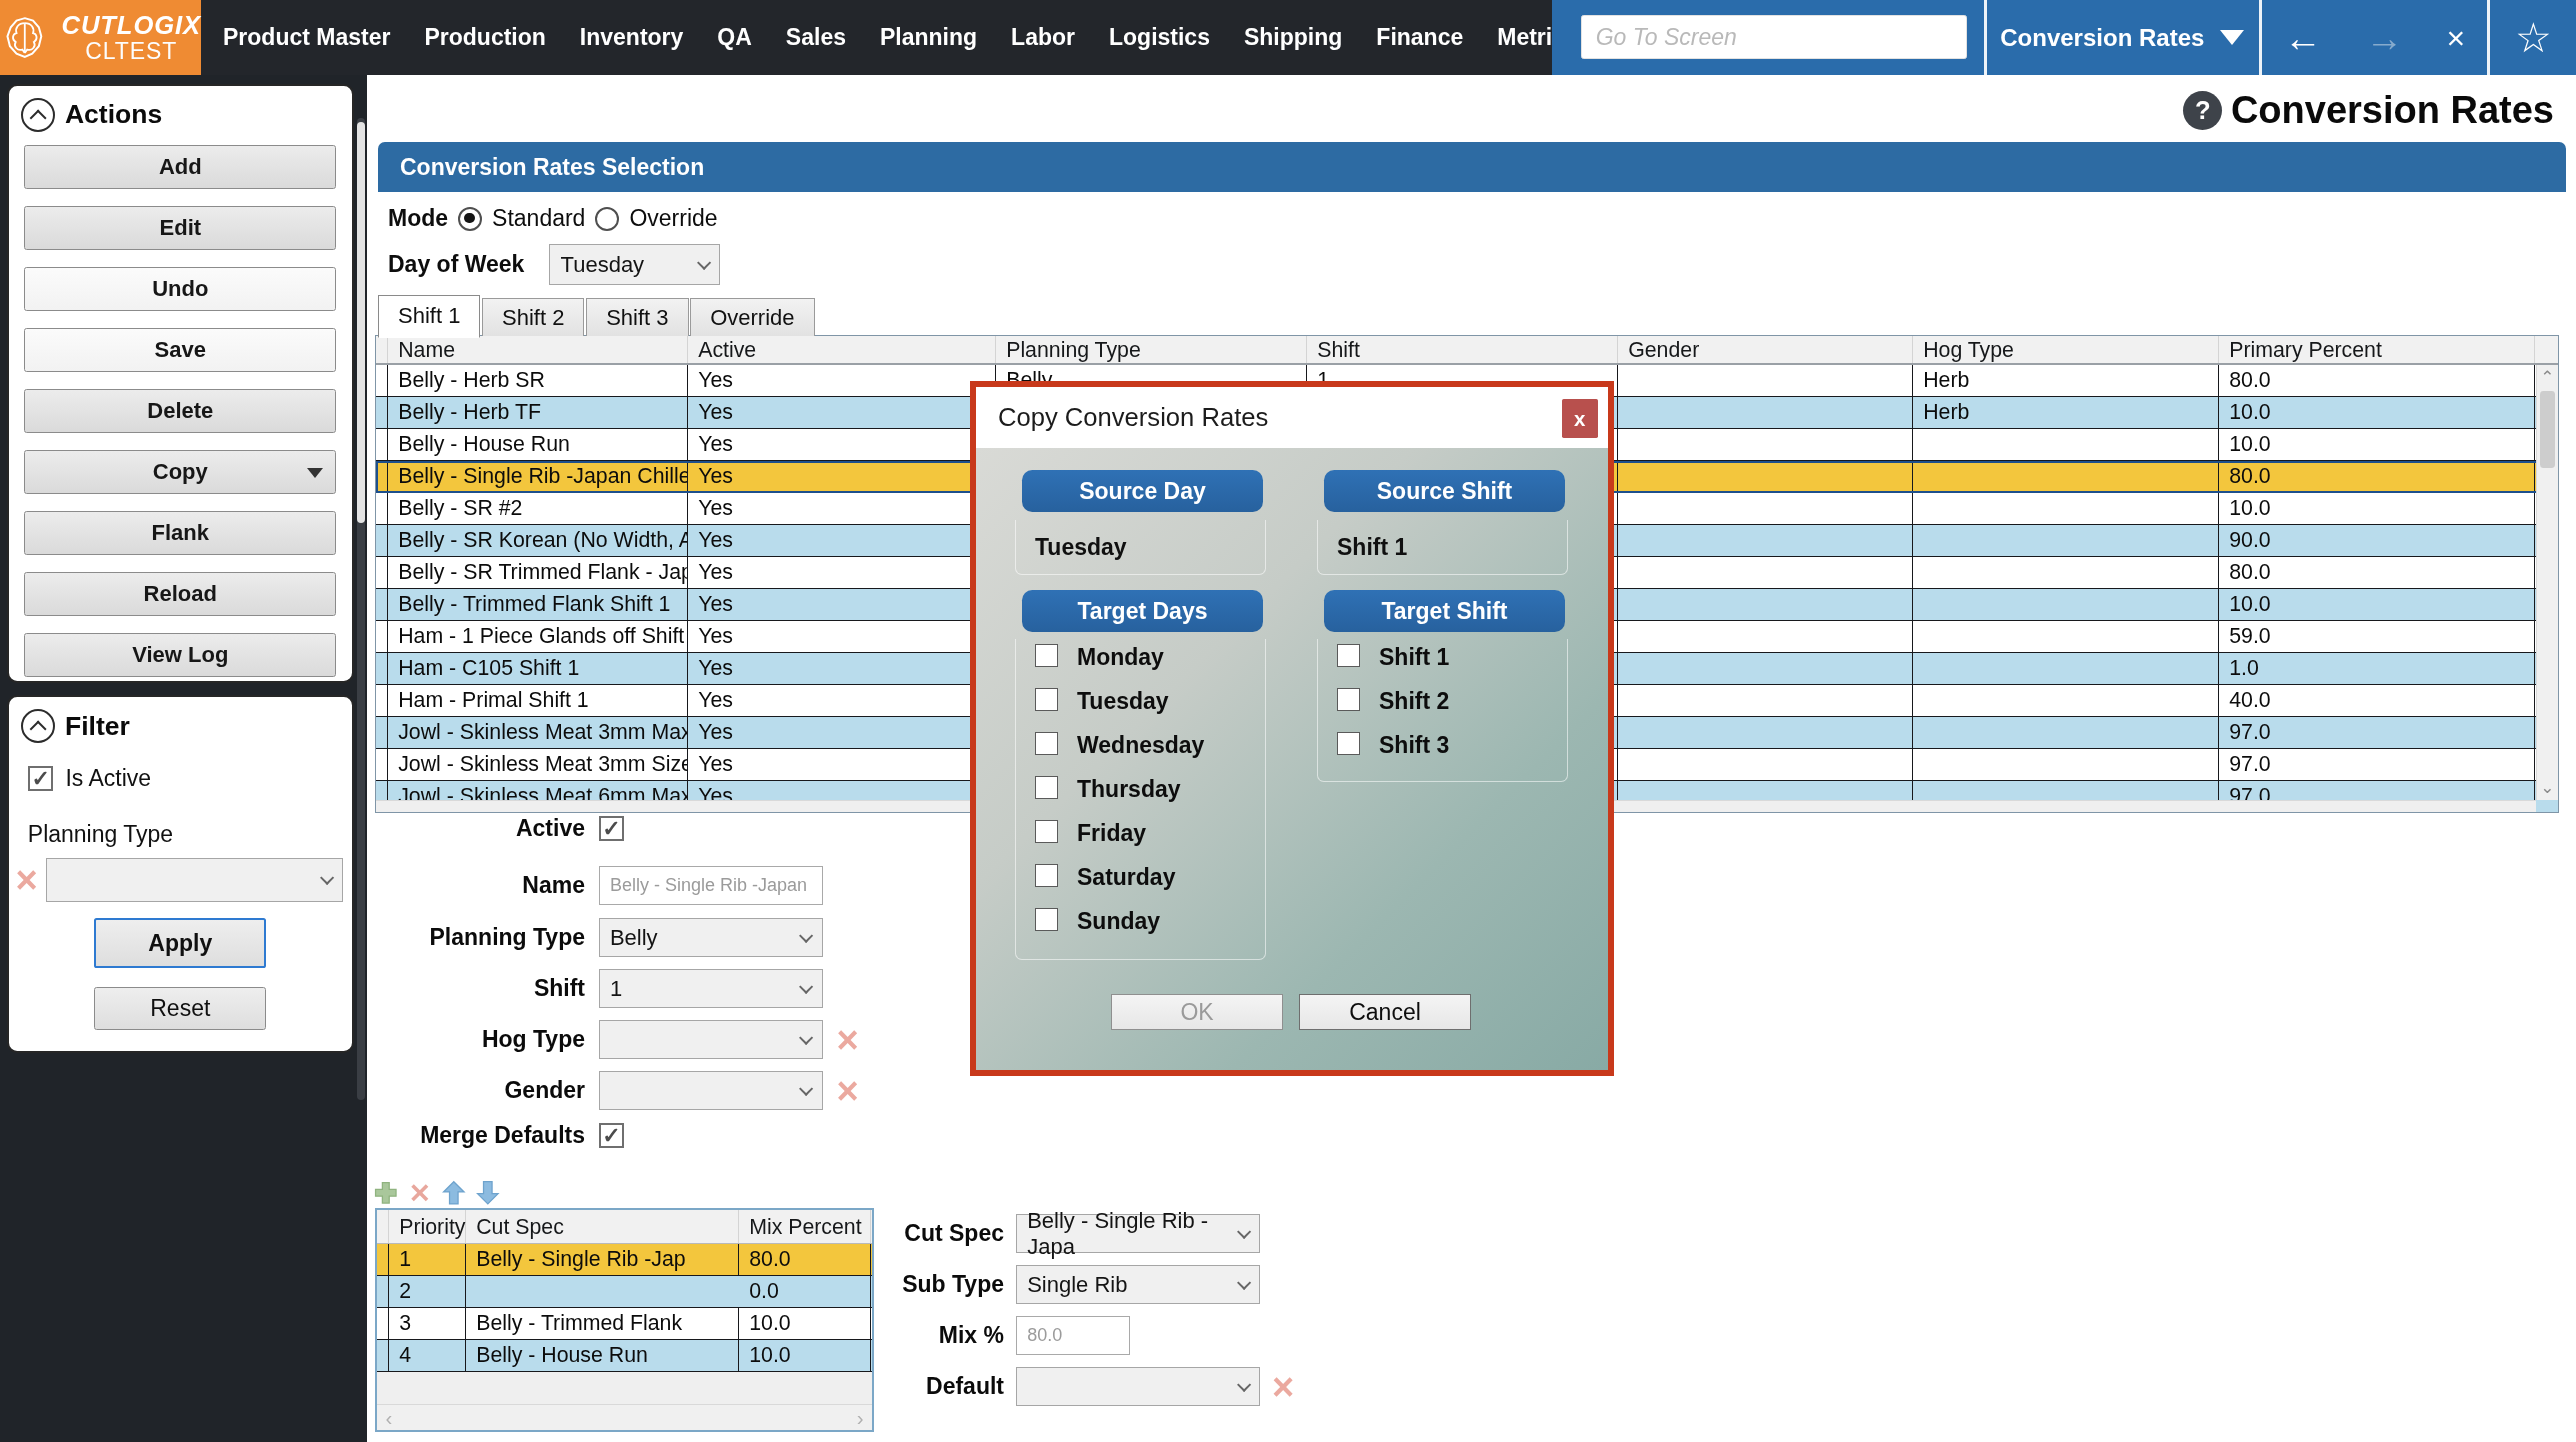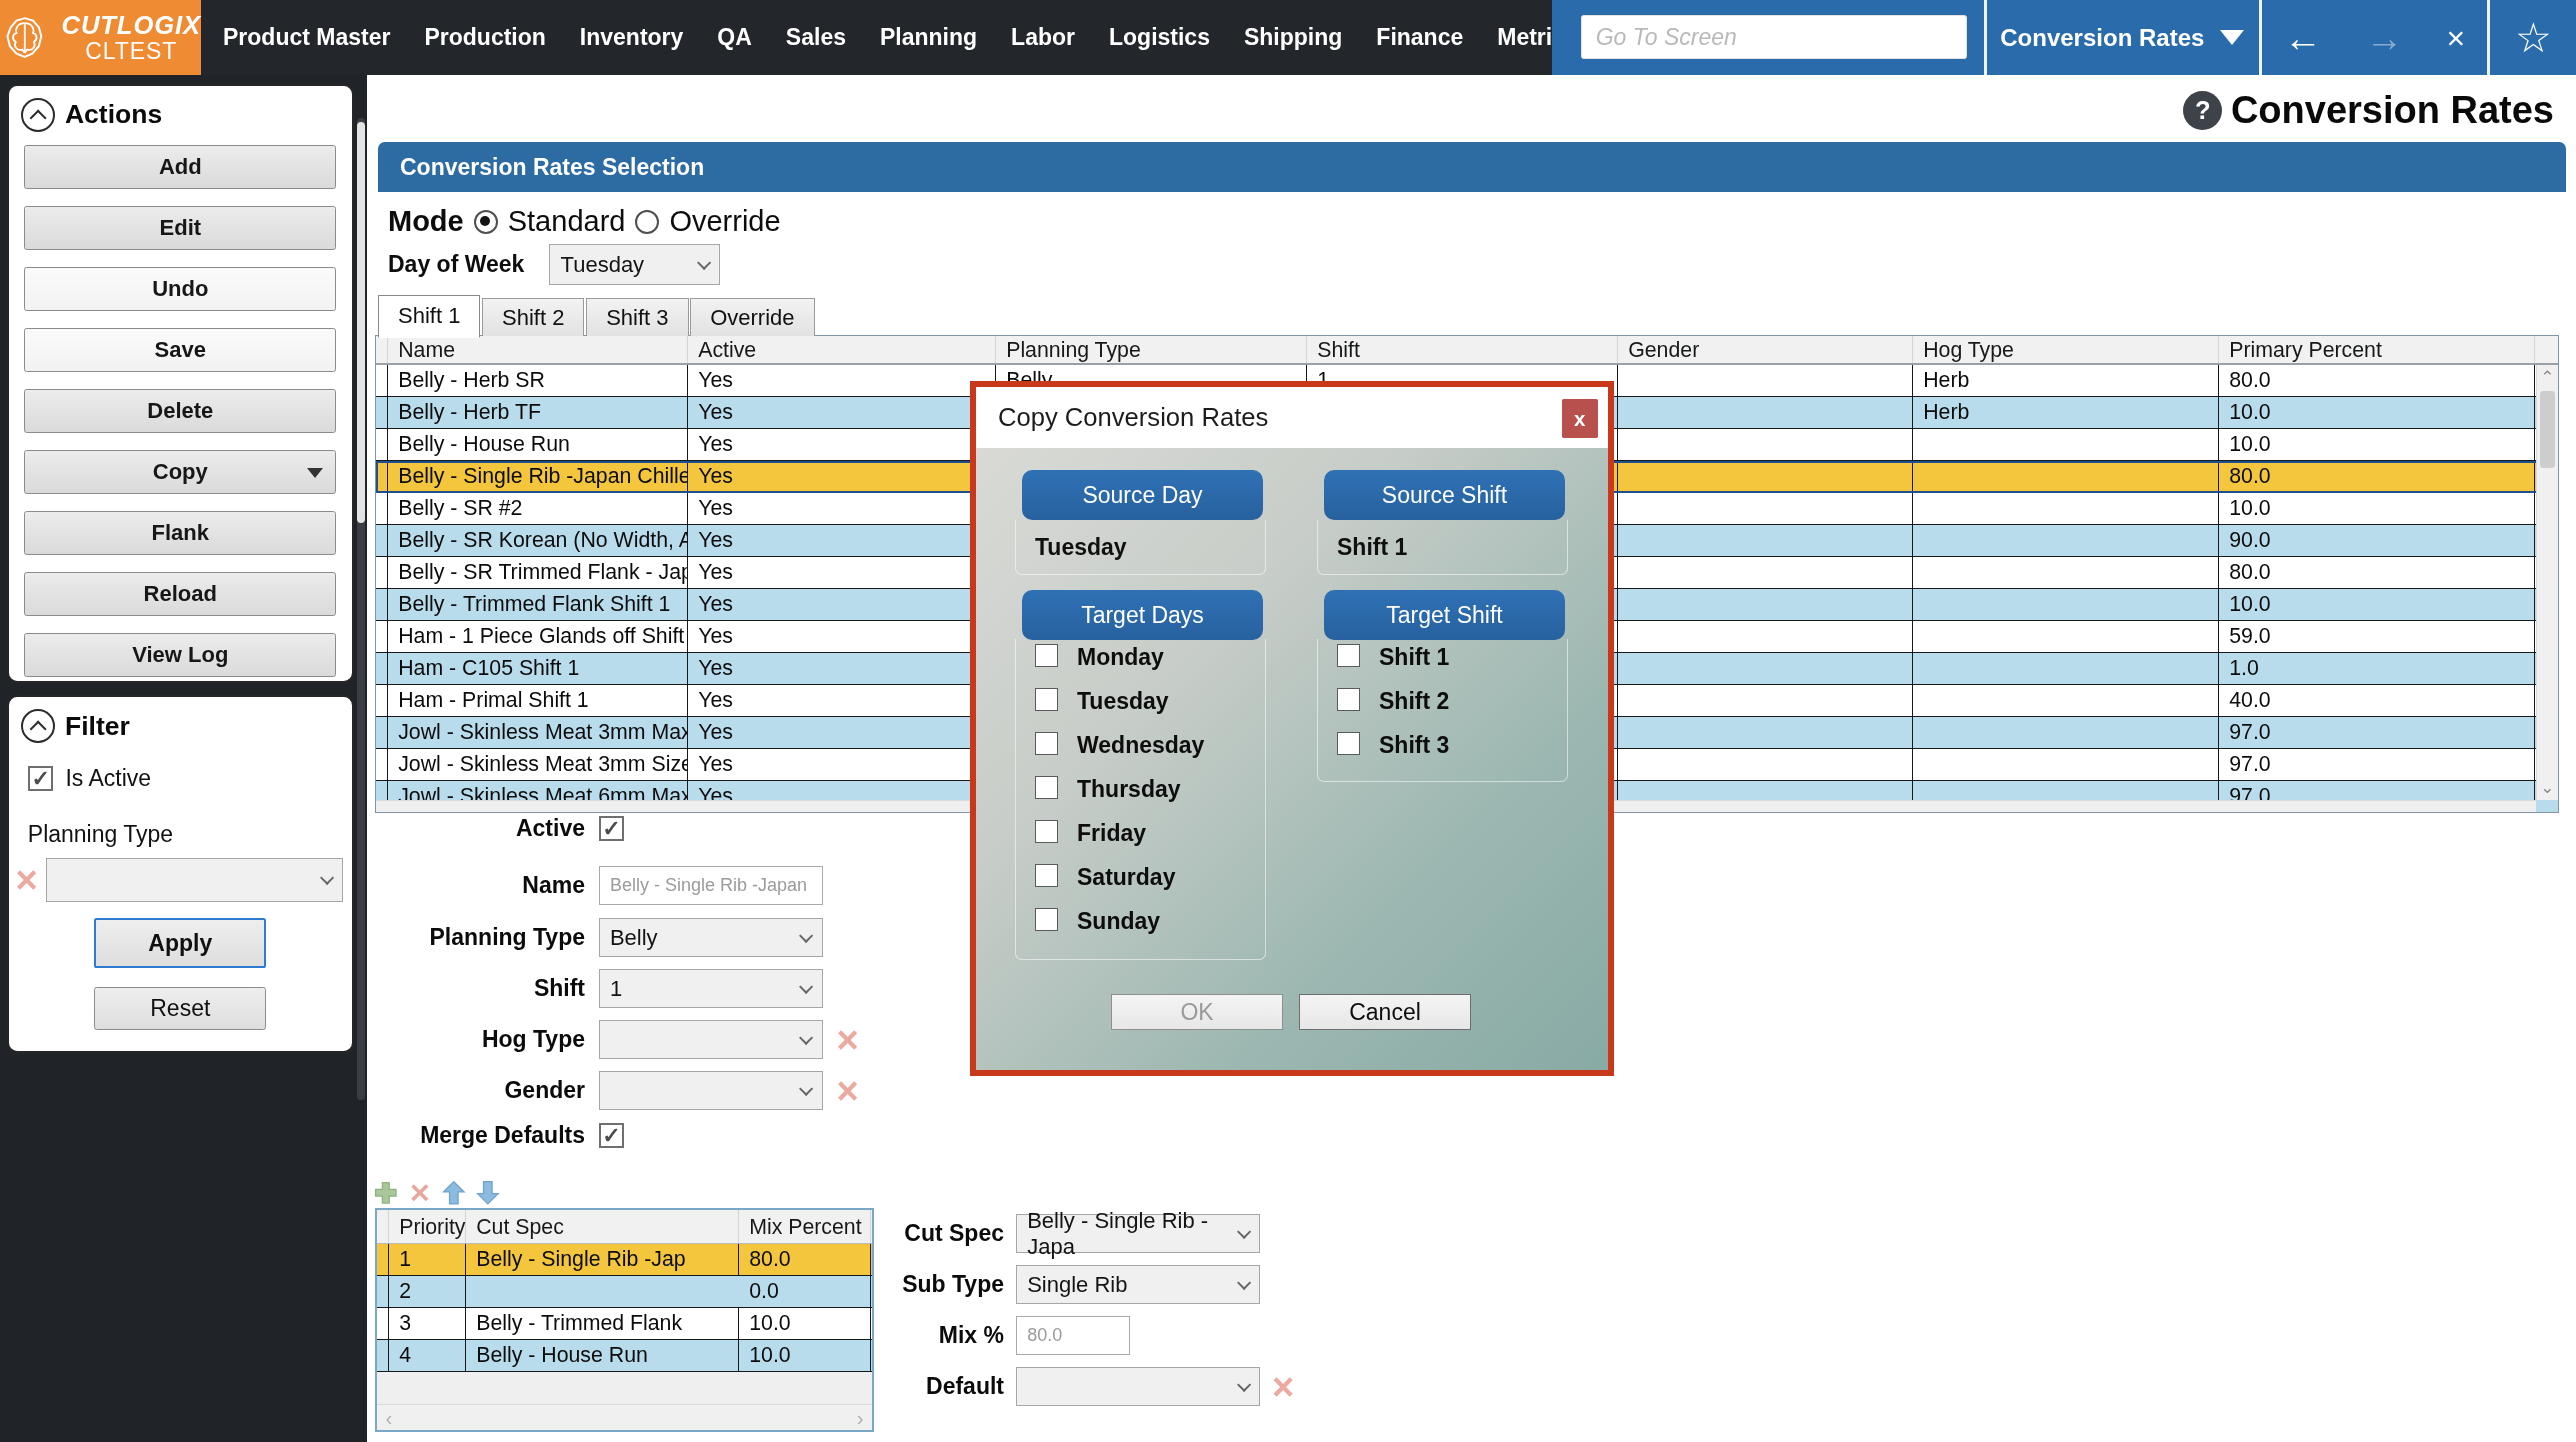--- a/index.html
+++ b/index.html
@@ -52,21 +52,21 @@
   #reset-btn { margin-top:19px; height:43px; }
 
   
   #help-title { position:absolute; right:22px; top:89px; display:flex; align-items:center; gap:8.5px; }
   #help-icon { width:39px; height:39px; border-radius:50%; background:#3e434a; color:#fff; font-size:25.6px; font-weight:bold; display:flex; align-items:center; justify-content:center; }
   #page-title { font-size:38px; font-weight:bold; color:#0a0a0a; }
 
   #section-bar { position:absolute; left:378px; top:142px; width:2188px; height:50px; background:#2d6ba3; border-radius:6.8px 6.8px 0 0; display:flex; align-items:center; padding-left:22px; }
   #section-bar .txt { color:#fff; font-size:23px; font-weight:bold; }
 
-  #mode-row { position:absolute; left:388px; top:205px; display:flex; align-items:center; gap:10px; font-size:29px; color:#0d0d0d; }
+  #mode-row { position:absolute; left:388px; top:205px; display:flex; align-items:center; gap:10px; font-size:23px; color:#0d0d0d; }
   #mode-row .lbl { font-weight:bold; }
   .radio { width:24px; height:24px; border:2.6px solid #4f4f4f; border-radius:50%; position:relative; background:#fff; }
   .radio.sel::after { content:""; position:absolute; left:4.3px; top:4.3px; width:10.2px; height:10.2px; border-radius:50%; background:#141414; }
   #dow-row { position:absolute; left:388px; top:244px; display:flex; align-items:center; gap:25px; font-size:23px; color:#0d0d0d; }
   #dow-row .lbl { font-weight:bold; }
   #dow-select { width:171px; height:41px; }
 
   
   #tabstrip { position:absolute; left:378px; top:293px; height:43px; display:flex; align-items:flex-end; z-index:3; }
   .tab { height:38px; padding:0 19px; background:linear-gradient(#f2f2f2,#e2e2e2); border:1.7px solid #9a9a9a; border-bottom:none; display:flex; align-items:center; font-size:22px; color:#111; margin-right:1.7px; }
@@ -112,21 +112,21 @@
   .mfrow { position:absolute; display:flex; align-items:center; }
   .mfrow .flabel { width:111px; text-align:right; margin-right:12px; font-size:23px; font-weight:bold; color:#0b0b0b; }
   .msel { width:244px; height:39px; }
 
   
   #modal { position:absolute; left:970px; top:381px; width:644px; height:695px; border:6.8px solid #c8391b; background:#fff; z-index:10; }
   #modal-titlebar { position:relative; height:61px; background:#fff; display:flex; align-items:center; padding-left:22px; }
   #modal-title { font-size:25.6px; color:#1c1c1c; }
   #modal-close { position:absolute; right:10.2px; top:12px; width:36px; height:39px; background:#b8504d; color:#fff; font-size:20.5px; font-weight:bold; display:flex; align-items:center; justify-content:center; border-radius:1.7px; }
   #modal-body { position:absolute; left:0; top:61px; right:0; bottom:0; background:linear-gradient(135deg,#d9dad6 0%,#c6ccc7 35%,#9cb7b1 70%,#88aaa5 100%); }
-  .mhdr { position:absolute; height:50px; background:linear-gradient(#2f71b5,#27619e); border-radius:10.2px; color:#fff; font-size:23px; font-weight:normal; display:flex; align-items:center; justify-content:center; }
+  .mhdr { position:absolute; height:42px; background:linear-gradient(#2f71b5,#27619e); border-radius:10.2px; color:#fff; font-size:23px; font-weight:bold; display:flex; align-items:center; justify-content:center; }
   .mgroup { position:absolute; border:1.7px solid rgba(255,255,255,0.55); border-top:none; border-radius:0 0 6.8px 6.8px; }
   .mvalue { font-size:23px; font-weight:bold; color:#101010; padding:13.7px 0 0 19px; }
   .mcheckrow { display:flex; align-items:flex-start; gap:19px; height:44px; padding-left:19px; }
   .mcheckrow .mcb { width:23px; height:23px; background:#fff; border:1.7px solid #5a5a5a; }
   .mcheckrow .mlbl { font-size:23px; font-weight:bold; color:#0d0d0d; }
   .mbtn { position:absolute; width:172px; height:36px; border:1.7px solid #8f8f8f; background:linear-gradient(#f4f4f4,#e7e7e7); font-size:23px; display:flex; align-items:center; justify-content:center; }
   #ok-btn { left:135px; top:546px; color:#9a9a9a; }
   #cancel-btn { left:323px; top:546px; color:#0d0d0d; border-color:#6e6e6e; }
 </style>
 </head>

